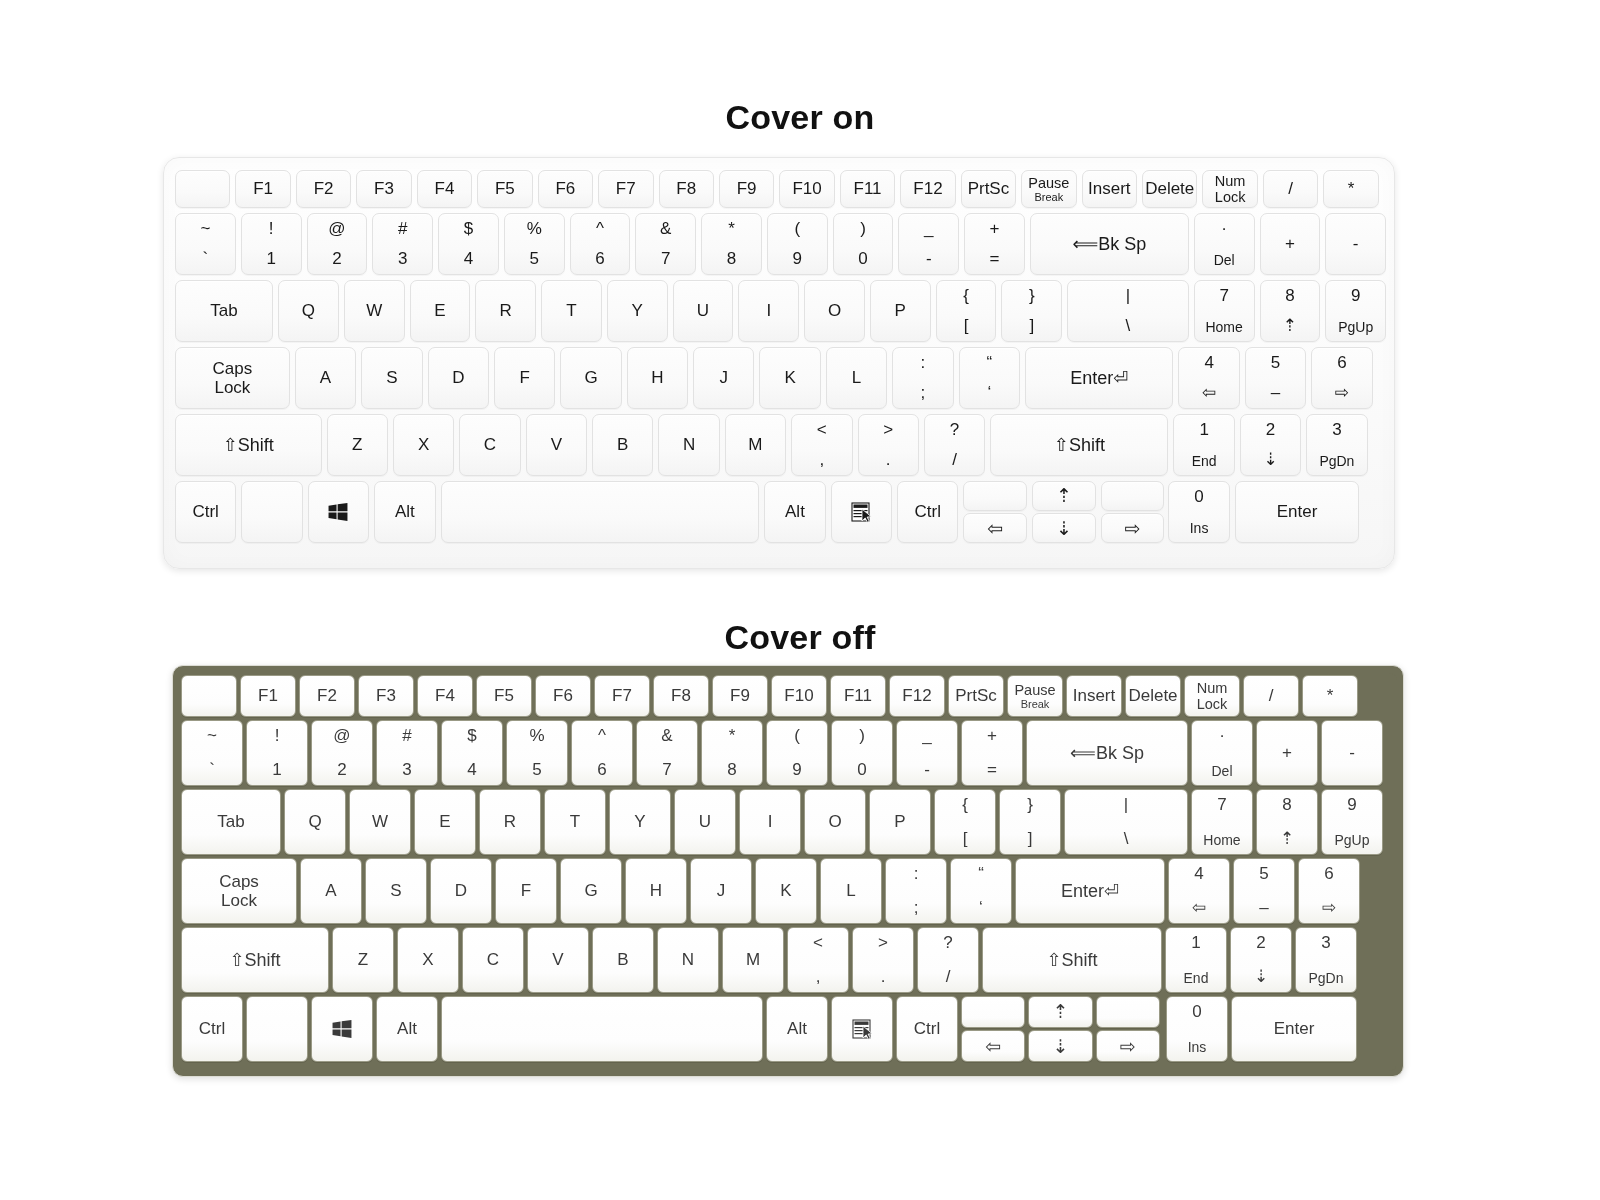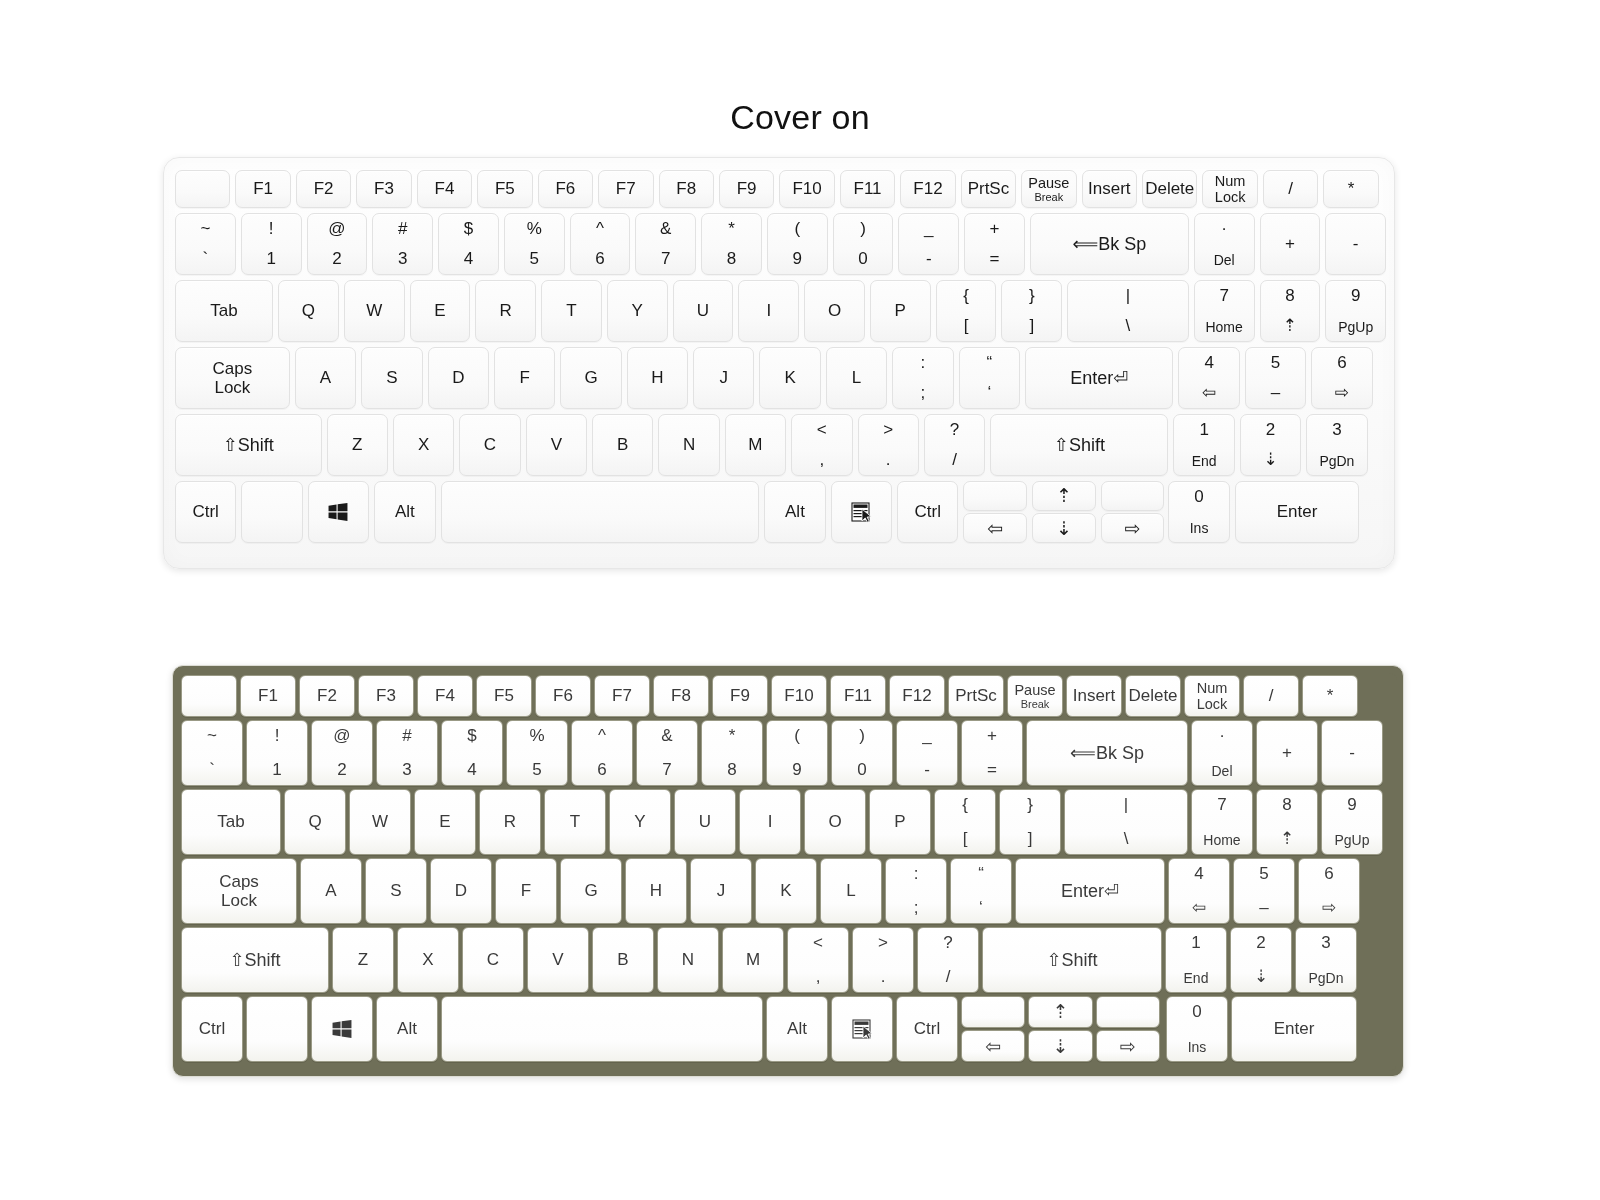--- a/index.html
+++ b/index.html
@@ -8,21 +8,21 @@
     width: 1600px; height: 1200px;
     background: #ffffff;
     font-family: "Liberation Sans", sans-serif;
     overflow: hidden;
   }
   .page { position: relative; width: 1600px; height: 1200px; }
 
   .section-title {
     text-align: center;
     font-size: 34px;
-    font-weight: 400;
+    font-weight: 700;
     color: #111;
     letter-spacing: 0.2px;
   }
   #title-cover-on { position: absolute; left: 0; top: 98px; width: 1600px; }
   #title-cover-off { position: absolute; left: 0; top: 618px; width: 1600px; }
 
   
   .kb {
     position: absolute;
     background: #ffffff;
@@ -706,20 +706,21 @@
           </div>
           <div class="key" style="width: 124.74px; flex: 0 0 auto; margin-right: 5px; height: 100%;">
             <div class="lbl">
               <span class="mid">Enter</span>
             </div>
           </div>
         </div>
       </div>
   </div>
 
+  <div class="section-title" id="title-cover-off">Cover off</div>
 
   <div class="kb kb-bare" id="kb-cover-off">
     <div class="rows">
         <div class="row fn" style="height: 42px; margin-bottom: 3px;">
           <div class="key" style="width: 56px; flex: 0 0 auto; margin-right: 3px; height: 100%;">
             <div class="lbl two">
               <span class="top"></span>
               <span class="bot"></span>
             </div>
           </div>

